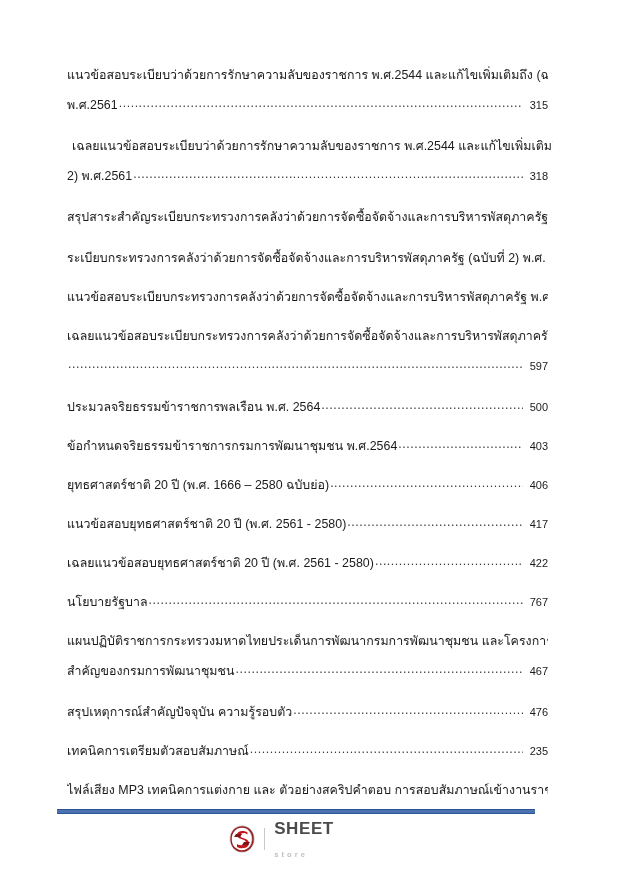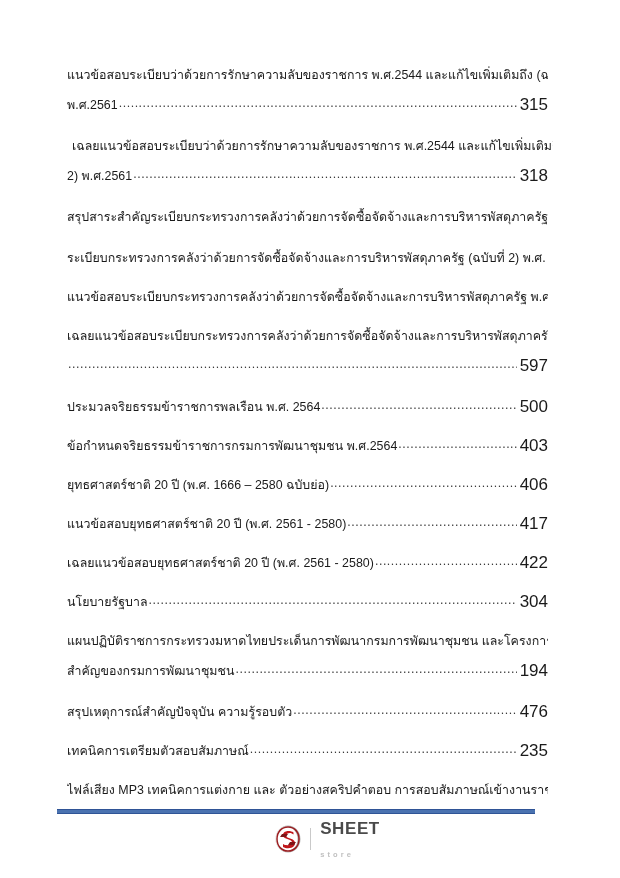--- a/index.html
+++ b/index.html
@@ -70,21 +70,21 @@
     position: relative;
     top: -2px;
   }
   .leader::before {
     content: "........................................................................................................................................................................................................";
   }
 
   .pgnum {
     flex: 0 0 auto;
     text-align: right;
-    font-size: 17px;
+    font-size: 11px;
     padding-left: 3px;
     min-width: 22px;
   }
 
   
   .indent { padding-left: 5px; }
 
   
   .line.full .txt { white-space: nowrap; }
 
@@ -102,21 +102,20 @@
   }
 
   .logo {
     position: absolute;
     left: 0;
     top: 820px;
     width: 561px;
     display: flex;
     justify-content: center;
     align-items: flex-end;
-    padding-left: 46px;
   }
   .logo-inner {
     display: flex;
     align-items: center;
     gap: 5px;
   }
   .logo-mark {
     width: 30px;
     height: 30px;
     position: relative;
@@ -247,32 +246,32 @@
         <span class="txt">เฉลยแนวข้อสอบยุทธศาสตร์ชาติ 20 ปี (พ.ศ. 2561 - 2580)</span>
         <span class="leader"></span>
         <span class="pgnum">422</span>
       </div>
     </div>
 
     <div class="toc-entry tight">
       <div class="line">
         <span class="txt">นโยบายรัฐบาล</span>
         <span class="leader"></span>
-        <span class="pgnum">304</span>
+        <span class="pgnum">767</span>
       </div>
     </div>
 
     <div class="toc-entry">
       <div class="line full">
         <span class="txt">แผนปฏิบัติราชการกระทรวงมหาดไทยประเด็นการพัฒนากรมการพัฒนาชุมชน และโครงการกิจกรรม</span>
       </div>
       <div class="line cont">
         <span class="txt">สำคัญของกรมการพัฒนาชุมชน </span>
         <span class="leader"></span>
-        <span class="pgnum">194</span>
+        <span class="pgnum">467</span>
       </div>
     </div>
 
     <div class="toc-entry tight">
       <div class="line">
         <span class="txt">สรุปเหตุการณ์สำคัญปัจจุบัน ความรู้รอบตัว </span>
         <span class="leader"></span>
         <span class="pgnum">476</span>
       </div>
     </div>

